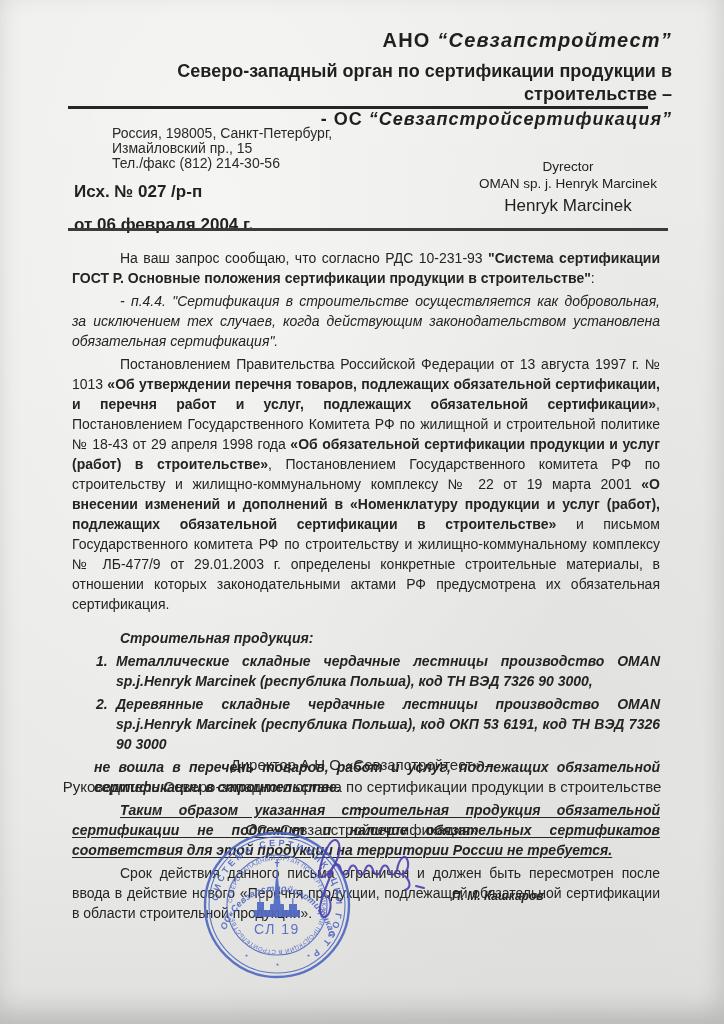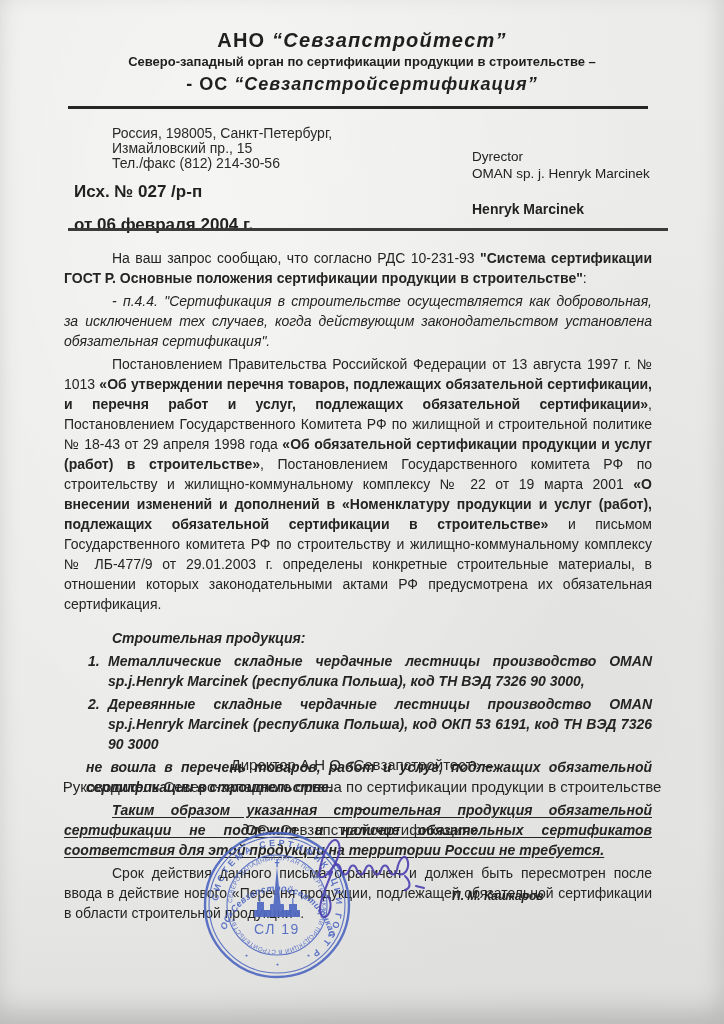--- a/index.html
+++ b/index.html
@@ -15,37 +15,37 @@
     font-family:"Liberation Sans", sans-serif;
     color:#1f1f1f;
     overflow:hidden;
   }
   .page::after{
     content:"";position:absolute;inset:0;pointer-events:none;
     box-shadow:inset 0 -14px 22px rgba(0,0,0,.10), inset -10px 0 24px rgba(0,0,0,.04);
   }
   .b{font-weight:700}.i{font-style:italic}.u{text-decoration:underline;text-underline-offset:2px;}
 
-  .letterhead{position:absolute;top:28px;left:52px;width:620px;text-align:center;line-height:1.25;}
+  .letterhead{position:absolute;top:28px;left:52px;width:620px;text-align:right;line-height:1.25;}
   .lh1{font-size:20px;font-weight:700;letter-spacing:1.2px;}
-  .lh2{font-size:13px;font-weight:700;margin-top:1px;}
+  .lh2{font-size:18px;font-weight:700;margin-top:7px;}
   .lh3{font-size:18px;font-weight:700;letter-spacing:1px;margin-top:3px;}
 
   .rule1{position:absolute;top:106px;left:68px;width:580px;height:3px;background:#262624;}
   .address{position:absolute;top:126px;left:74px;font-size:14px;line-height:15px;color:#2a2a2a;margin-left:38px;}
 
-  .addressee{position:absolute;top:148px;left:472px;width:192px;text-align:left;font-size:13.5px;line-height:17px;color:#222;}
-  .addressee .person{font-weight:700;margin-top:19px;font-size:14px;}
+  .addressee{position:absolute;top:158px;left:472px;width:192px;text-align:center;font-size:13.5px;line-height:17px;color:#222;}
+  .addressee .person{font-weight:400;margin-top:5px;font-size:17px;}
 
   .refblock{position:absolute;top:182px;left:74px;font-size:17px;color:#222;font-weight:bold;}
   .refblock .date{margin-top:13px;text-align:center;}
 
   .rule2{position:absolute;top:228px;left:68px;width:600px;height:3px;background:#3b3b39;}
 
-  .body{position:absolute;top:248px;left:64px;width:588px;font-size:14px;line-height:20px;text-align:justify;color:#242424;}
+  .body{position:absolute;top:248px;left:72px;width:588px;font-size:14px;line-height:20px;text-align:justify;color:#242424;}
   .body p{margin:0 0 3px 0;text-indent:48px;}
   .p-quote{margin-top:2px;}
   .products-heading{font-weight:700;font-style:italic;margin-top:14px;text-indent:48px;}
   .product-item{display:flex;font-weight:700;font-style:italic;margin:3px 0 3px 24px;}
   .product-item .num{width:20px;flex:0 0 20px;}
   .product-item .txt{flex:1;text-align:justify;}
   .products-conclusion{font-weight:700;font-style:italic;margin:2px 0 3px 22px;text-align:justify;}
   .emphasis{font-weight:700;font-style:italic;margin-top:5px;}
   .validity{margin-top:7px;}
 

